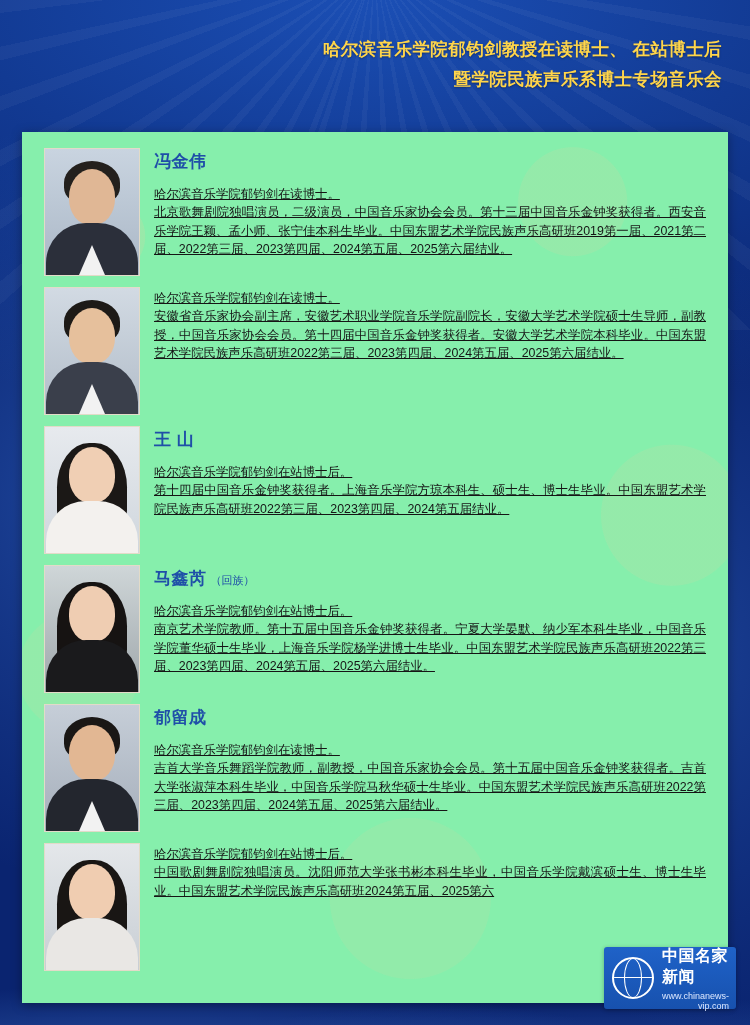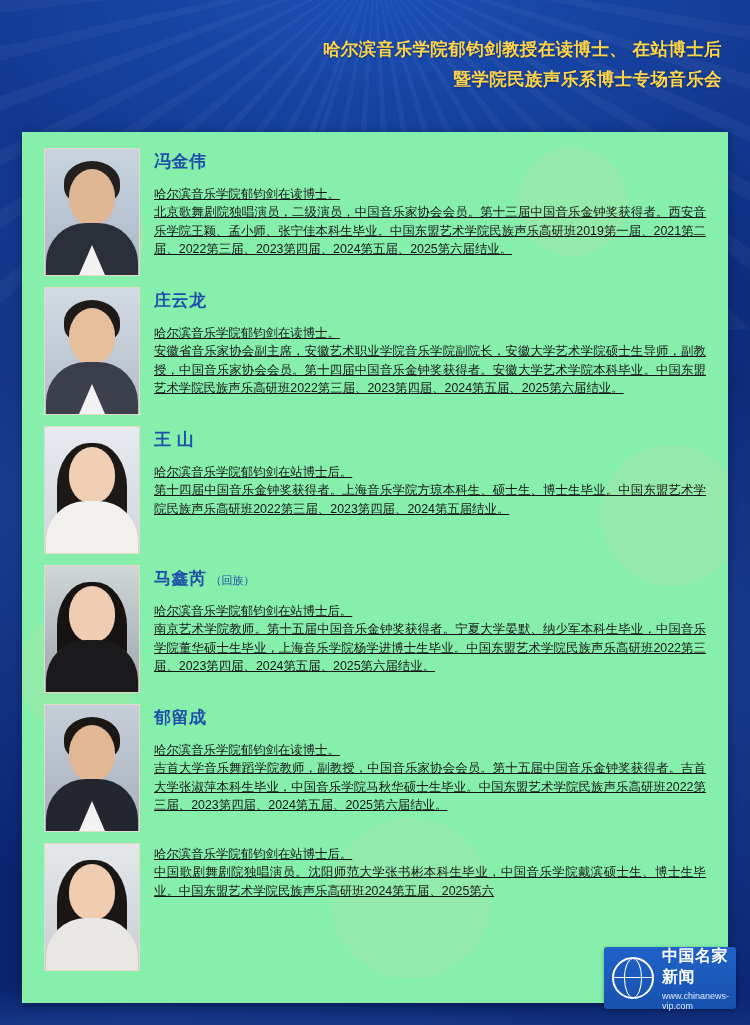--- a/index.html
+++ b/index.html
@@ -171,21 +171,21 @@
   .watermark .globe:before,
   .watermark .globe:after {
     content: ""; position: absolute; left: 50%; top: 50%;
     transform: translate(-50%,-50%);
     border: 1.5px solid #ffffff; border-radius: 50%;
   }
   .watermark .globe:before { width: 16px; height: 38px; }
   .watermark .globe:after  { width: 38px; height: 1px; border-width: 1.5px 0 0 0; border-radius: 0; }
   .watermark .wtext { display: flex; flex-direction: column; }
   .watermark .wtitle { color: #fff; font-weight: bold; font-size: 16px; letter-spacing: .5px; }
-  .watermark .wurl { color: #dce8ff; font-size: 9px; margin-top: 3px; }
+  .watermark .wurl { color: #dce8ff; font-size: 9px; margin-top: 3px; text-align: right; }
 </style>
 </head>
 <body>
 
 <div class="bg-base"></div>
 <div class="bg-rays"></div>
 <div class="bg-glow-left"></div>
 <div class="bg-glow-right"></div>
 <div class="bg-wave"></div>
 
@@ -220,24 +220,20 @@
 
     <div class="person">
       <div class="photo">
         <div class="bgp" style="background:linear-gradient(180deg,#d2dae3,#b2bdc9)"></div>
         <div class="hair" style="background:#1d1a17"></div>
         <div class="head" style="background:#e6c09c"></div>
         <div class="body" style="background:#3a3f4b"></div>
         <div class="collar"></div>
       </div>
       <div class="info">
-        <div class="name-row">
-          <span class="name">庄云龙</span>
-          <span class="name-note"></span>
-        </div>
         <div class="bio">
             <p>哈尔滨音乐学院郁钧剑在读博士。</p>
             <p>安徽省音乐家协会副主席，安徽艺术职业学院音乐学院副院长，安徽大学艺术学院硕士生导师，副教授，中国音乐家协会会员。第十四届中国音乐金钟奖获得者。安徽大学艺术学院本科毕业。中国东盟艺术学院民族声乐高研班2022第三届、2023第四届、2024第五届、2025第六届结业。</p>
           </div>
       </div>
     </div>
 
     <div class="person">
       <div class="photo">
         <div class="bgp" style="background:linear-gradient(180deg,#e7eaee,#cfd6dd)"></div>

